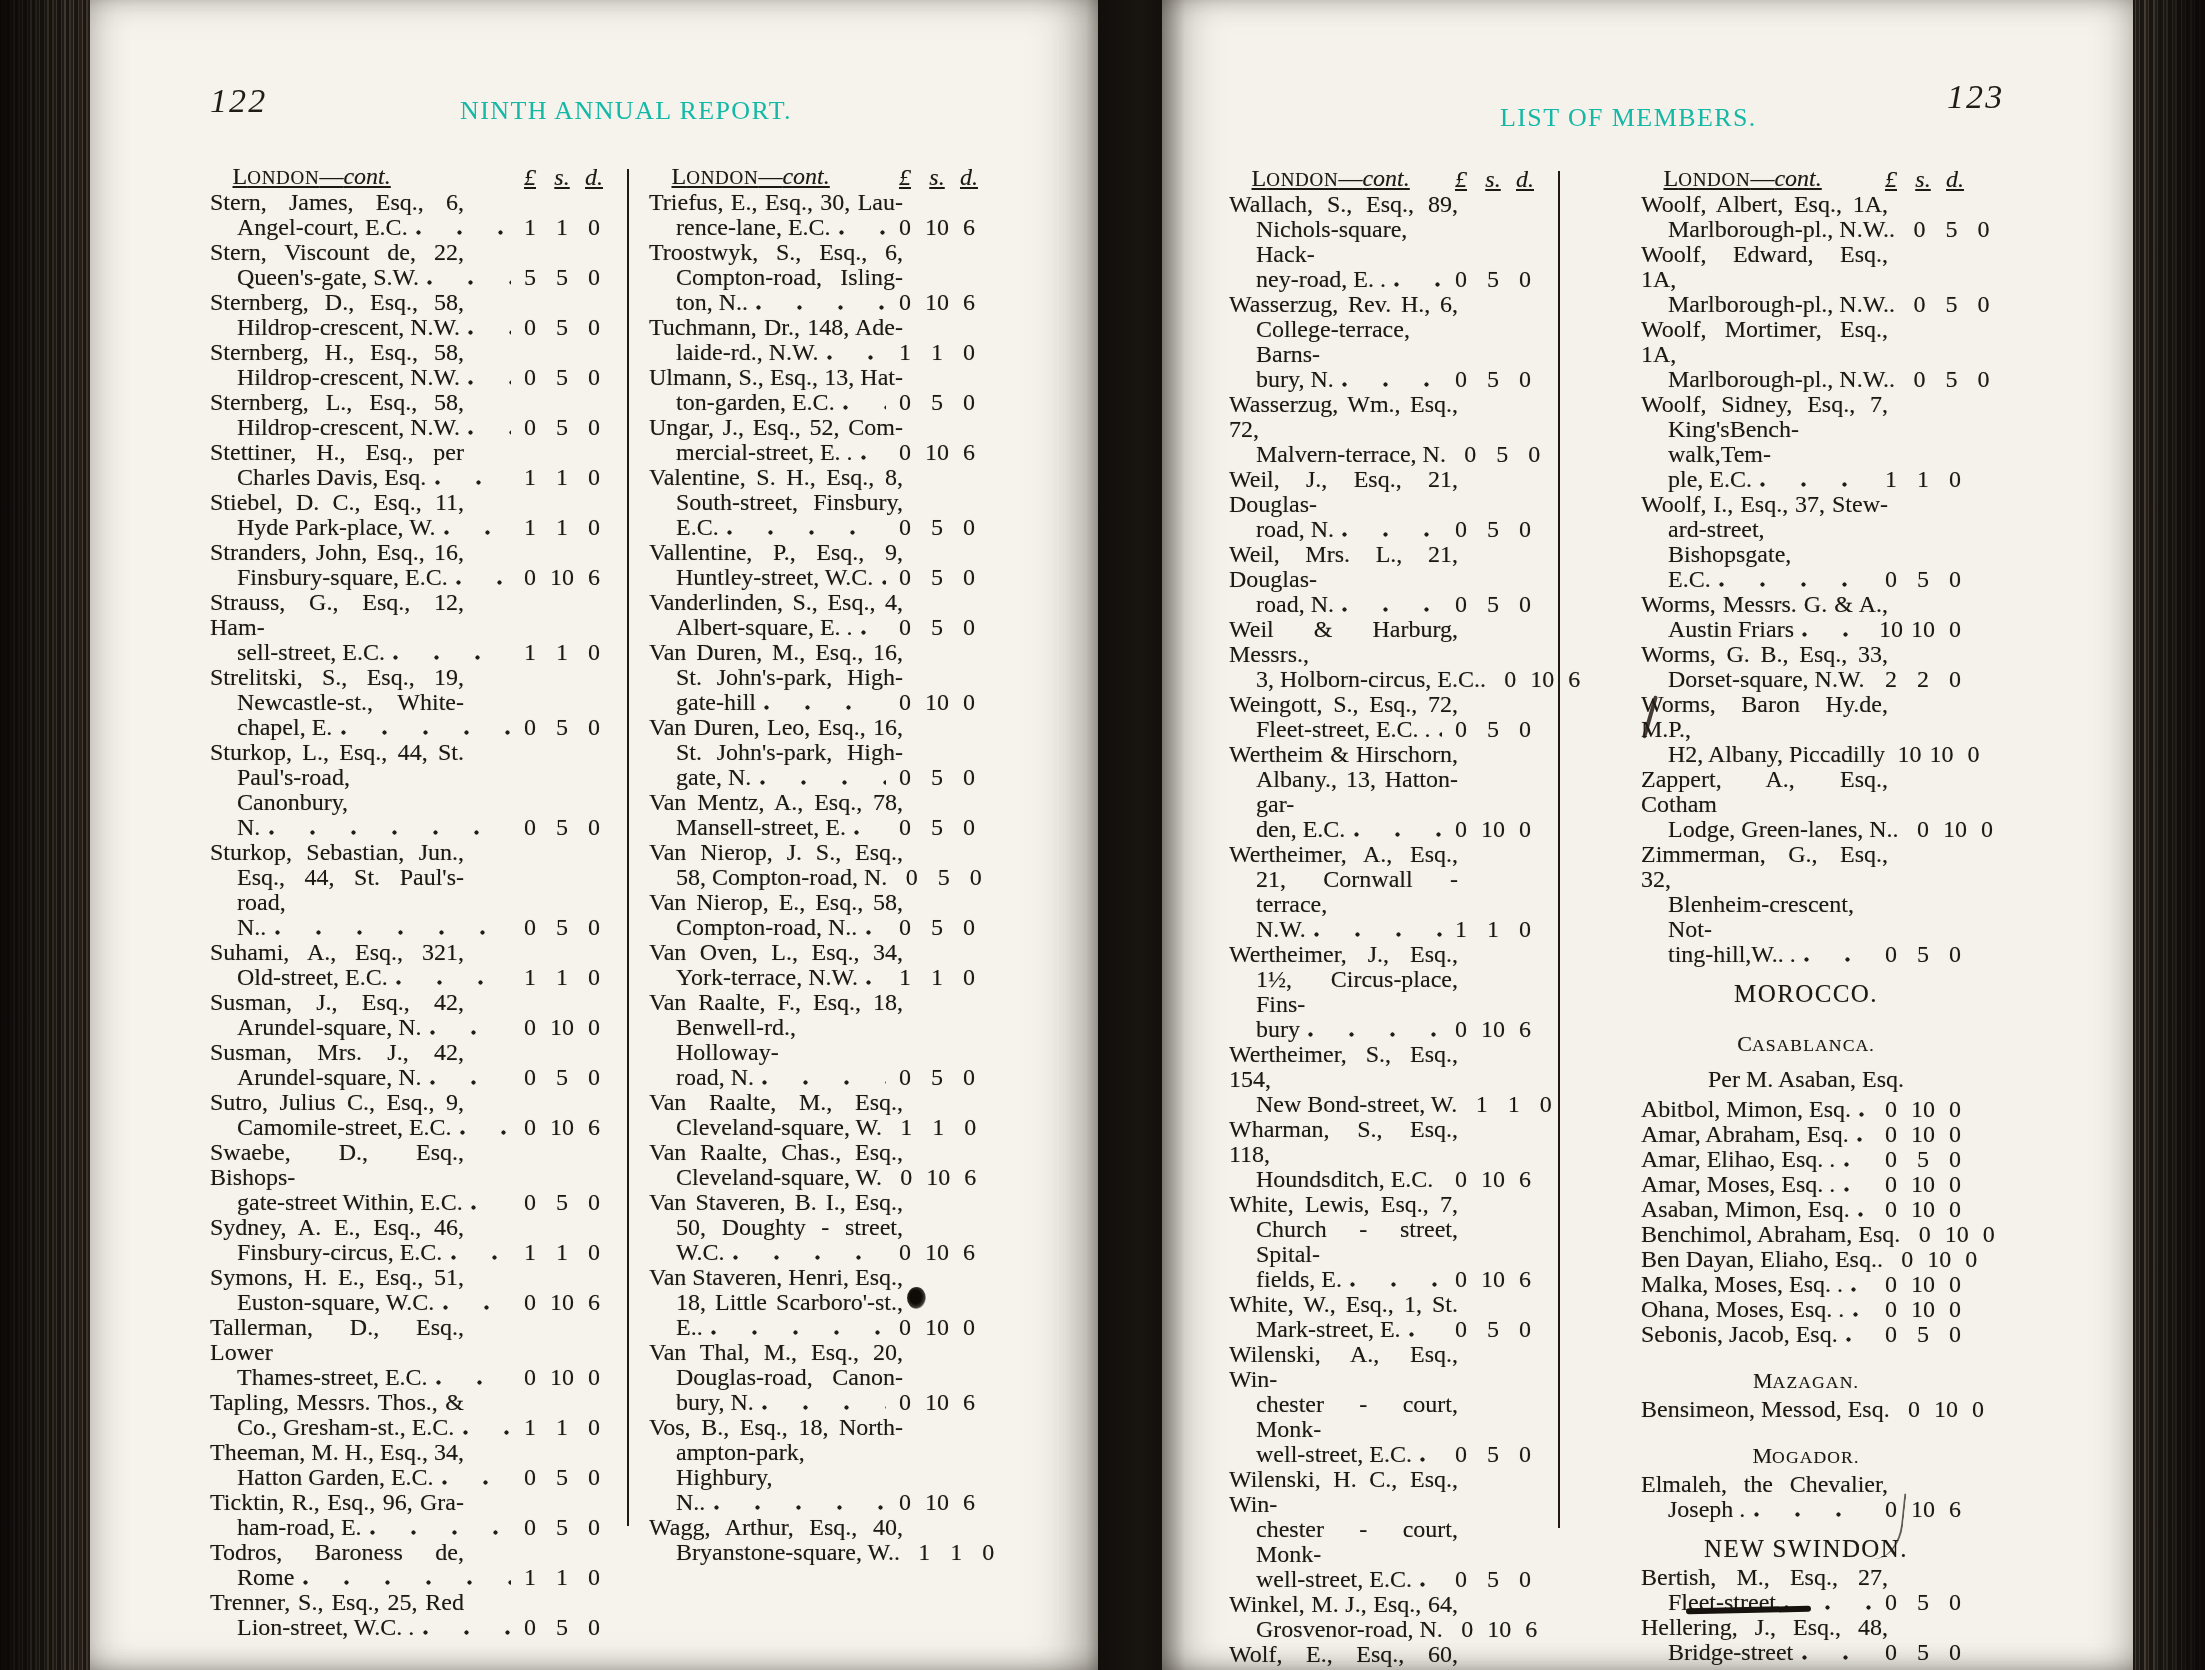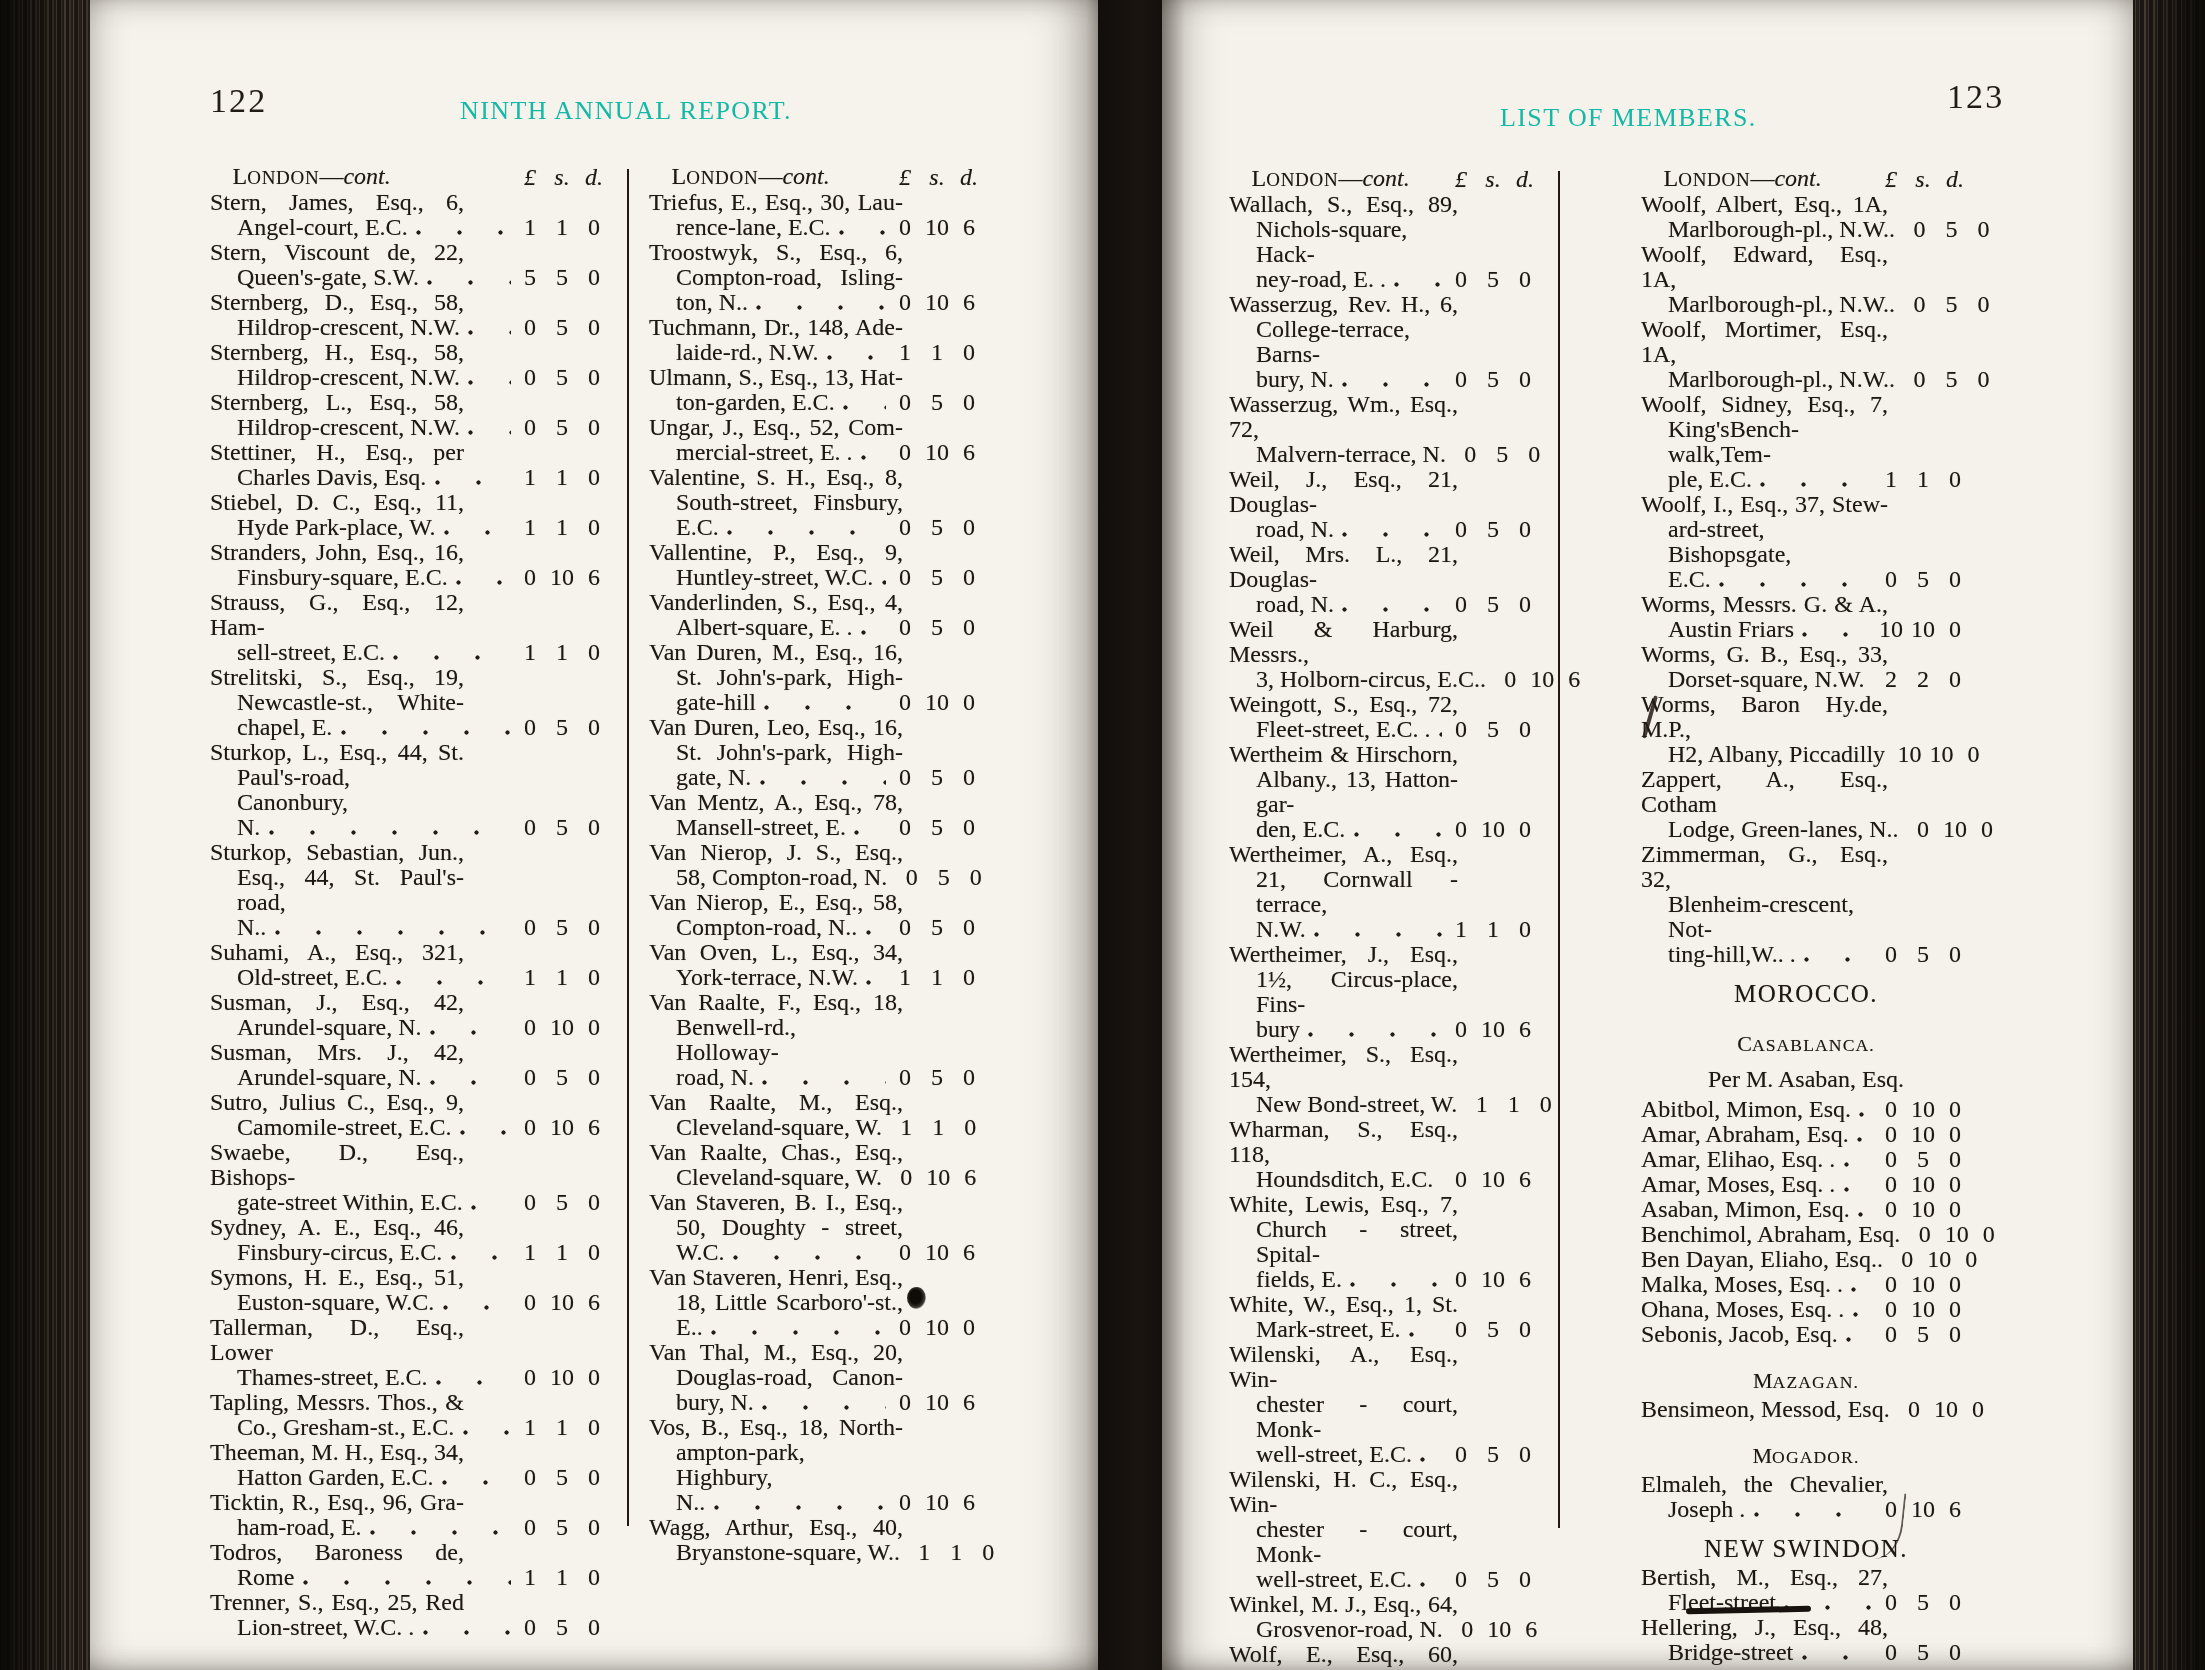--- a/index.html
+++ b/index.html
@@ -22,27 +22,27 @@
                inset 0 -14px 24px -17px rgba(40,32,25,.38),
                inset 0 11.3px 21px -18.3px rgba(40,32,25,.22);}
   .page-right{left:1162px;width:980px;background:#f4f2eb;
     box-shadow:inset 31px 0 47px -22.6px rgba(40,32,25,.58),
                inset -27px 0 42px -22.6px rgba(40,32,25,.5),
                inset 0 -14px 24px -17px rgba(40,32,25,.36),
                inset 0 11.3px 21px -18.3px rgba(40,32,25,.22);}
   .gutter{position:absolute;top:0;left:1086px;width:99px;height:1670px;z-index:3;pointer-events:none;
     background:linear-gradient(90deg, rgba(31,25,20,0) 0, rgba(31,25,20,.28) 24%, rgba(26,21,16,.78) 46%, rgba(26,21,16,.85) 53%, rgba(31,25,20,.34) 72%, rgba(31,25,20,0) 100%);}
   
-  .pagenum{position:absolute;font-size:34px;letter-spacing:2.1px;color:#221c16;}
+  .pagenum{position:absolute;font-size:34px;letter-spacing:2.1px;color:#221c16;font-style:italic;}
   .runtitle{position:absolute;font-size:26px;letter-spacing:1.4px;color:#14b8a6;white-space:nowrap;}
   
   .col{position:absolute;top:164px;font-size:24px;line-height:25px;
        text-shadow:0 0 0.7px rgba(29,24,19,.4);}
   .rule{position:absolute;width:2.1px;background:#221a10;z-index:2;}
-  .chead{display:flex;align-items:center;height:26px;}
+  .chead{display:flex;align-items:center;height:26px;text-decoration:underline;}
   .chname{margin-left:22.6px;white-space:nowrap;}
   .sc{font-size:19px;letter-spacing:0.7px;}
   .chead em,.entry em{font-style:italic;}
   .mcell{width:32px;text-align:center;font-style:italic;flex:0 0 auto;}
   .entry{position:relative;}
   .jline{text-align:justify;text-align-last:justify;text-justify:inter-word;
          width:var(--m);white-space:normal;}
   .jline.ind{margin-left:27px;width:calc(var(--m) - 27px);}
   .lline{display:flex;align-items:baseline;width:100%;}
   .lline.ind{padding-left:27px;box-sizing:border-box;}

